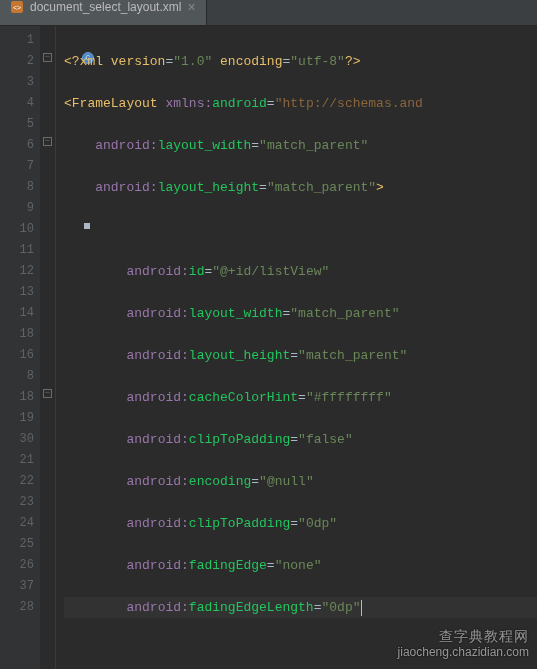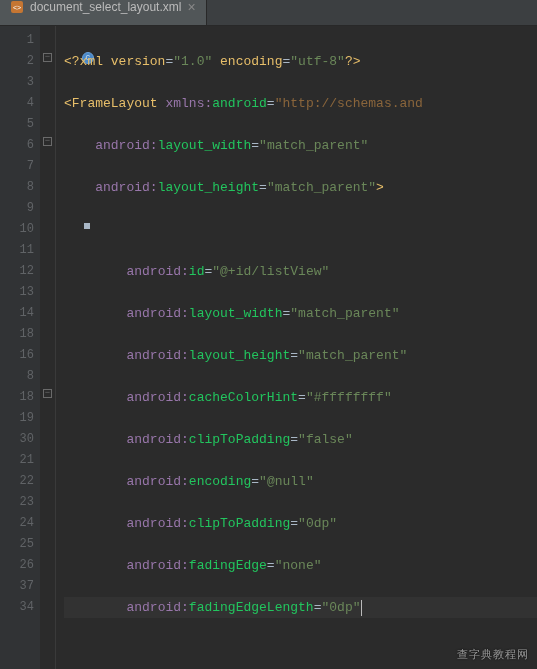--- a/index.html
+++ b/index.html
@@ -127,21 +127,21 @@
   bottom: 8px;
   right: 8px;
   color: rgba(255,255,255,0.55);
   font-family: Arial, sans-serif;
   font-size: 12px;
   text-align: right;
   line-height: 1.3;
   text-shadow: 0 0 2px #000;
   pointer-events: none;
 }
-.watermark .big { font-size: 11px; letter-spacing: 1px; }
+.watermark .big { font-size: 14px; letter-spacing: 1px; }
 </style>
 </head>
 <body>
 
 <div class="tab-bar">
   <div class="tab">
     <svg class="file-icon" viewBox="0 0 14 14">
         <rect x="1" y="1" width="12" height="12" rx="2" fill="#c57633"></rect>
         <text x="7" y="10" font-size="7" text-anchor="middle" fill="#fff" font-family="Arial">&lt;&gt;</text>
       </svg>
@@ -172,21 +172,21 @@
       <div>18</div>
       <div>19</div>
       <div>30</div>
       <div>21</div>
       <div>22</div>
       <div>23</div>
       <div>24</div>
       <div>25</div>
       <div>26</div>
       <div>37</div>
-      <div>34</div>
+      <div>28</div>
     </div>
   <div class="fold-strip">
     <div class="circle-icon" style="top:26px">c</div>
     <div class="fold-handle" style="top:27px">−</div>
     <div class="fold-handle" style="top:111px">−</div>
     <div class="bookmark" style="top:197px"></div>
     <div class="fold-handle" style="top:363px">−</div>
   </div>
   <div class="code">
 <div class="line"><span class="decl">&lt;?</span><span class="decl">xml version</span><span class="op">=</span><span class="str">"1.0"</span><span class="decl"> encoding</span><span class="op">=</span><span class="str">"utf-8"</span><span class="decl">?&gt;</span></div>
@@ -214,13 +214,14 @@
 
 
 
 
 
   </div>
 </div>
 
 <div class="watermark">
   <div class="big">查字典教程网</div>
+  <div>jiaocheng.chazidian.com</div>
 </div>
 
 </body></html>

